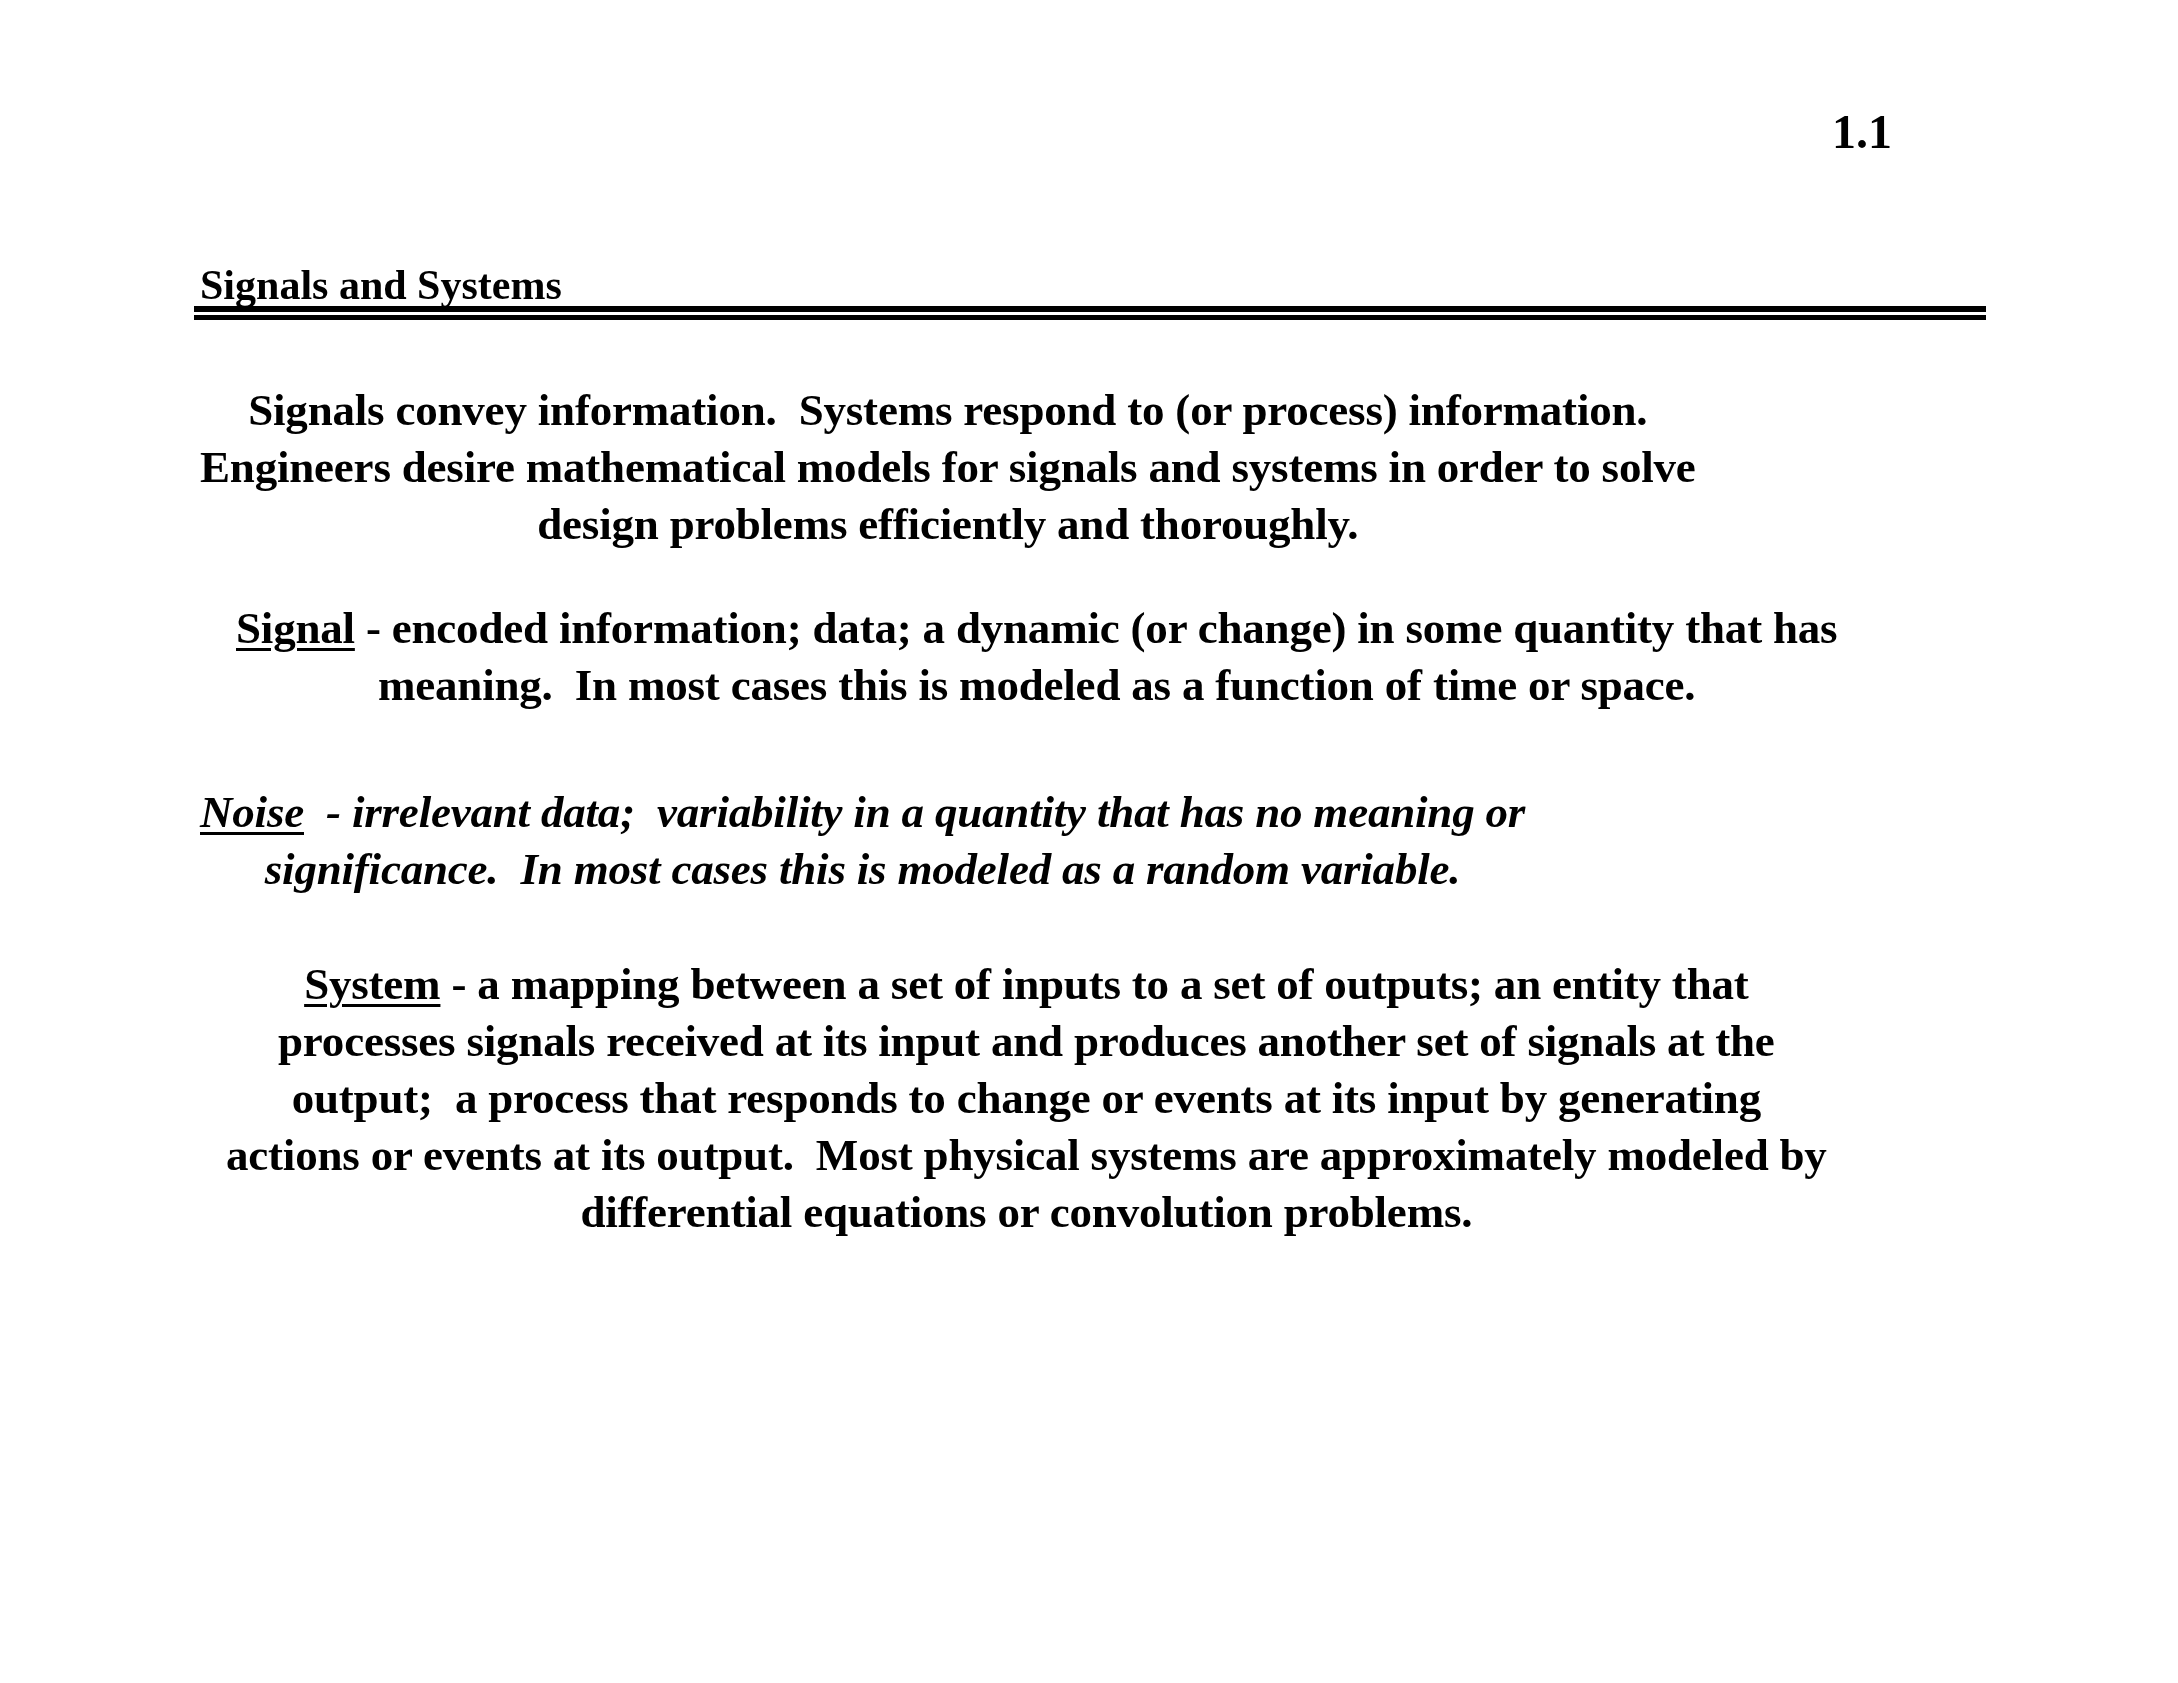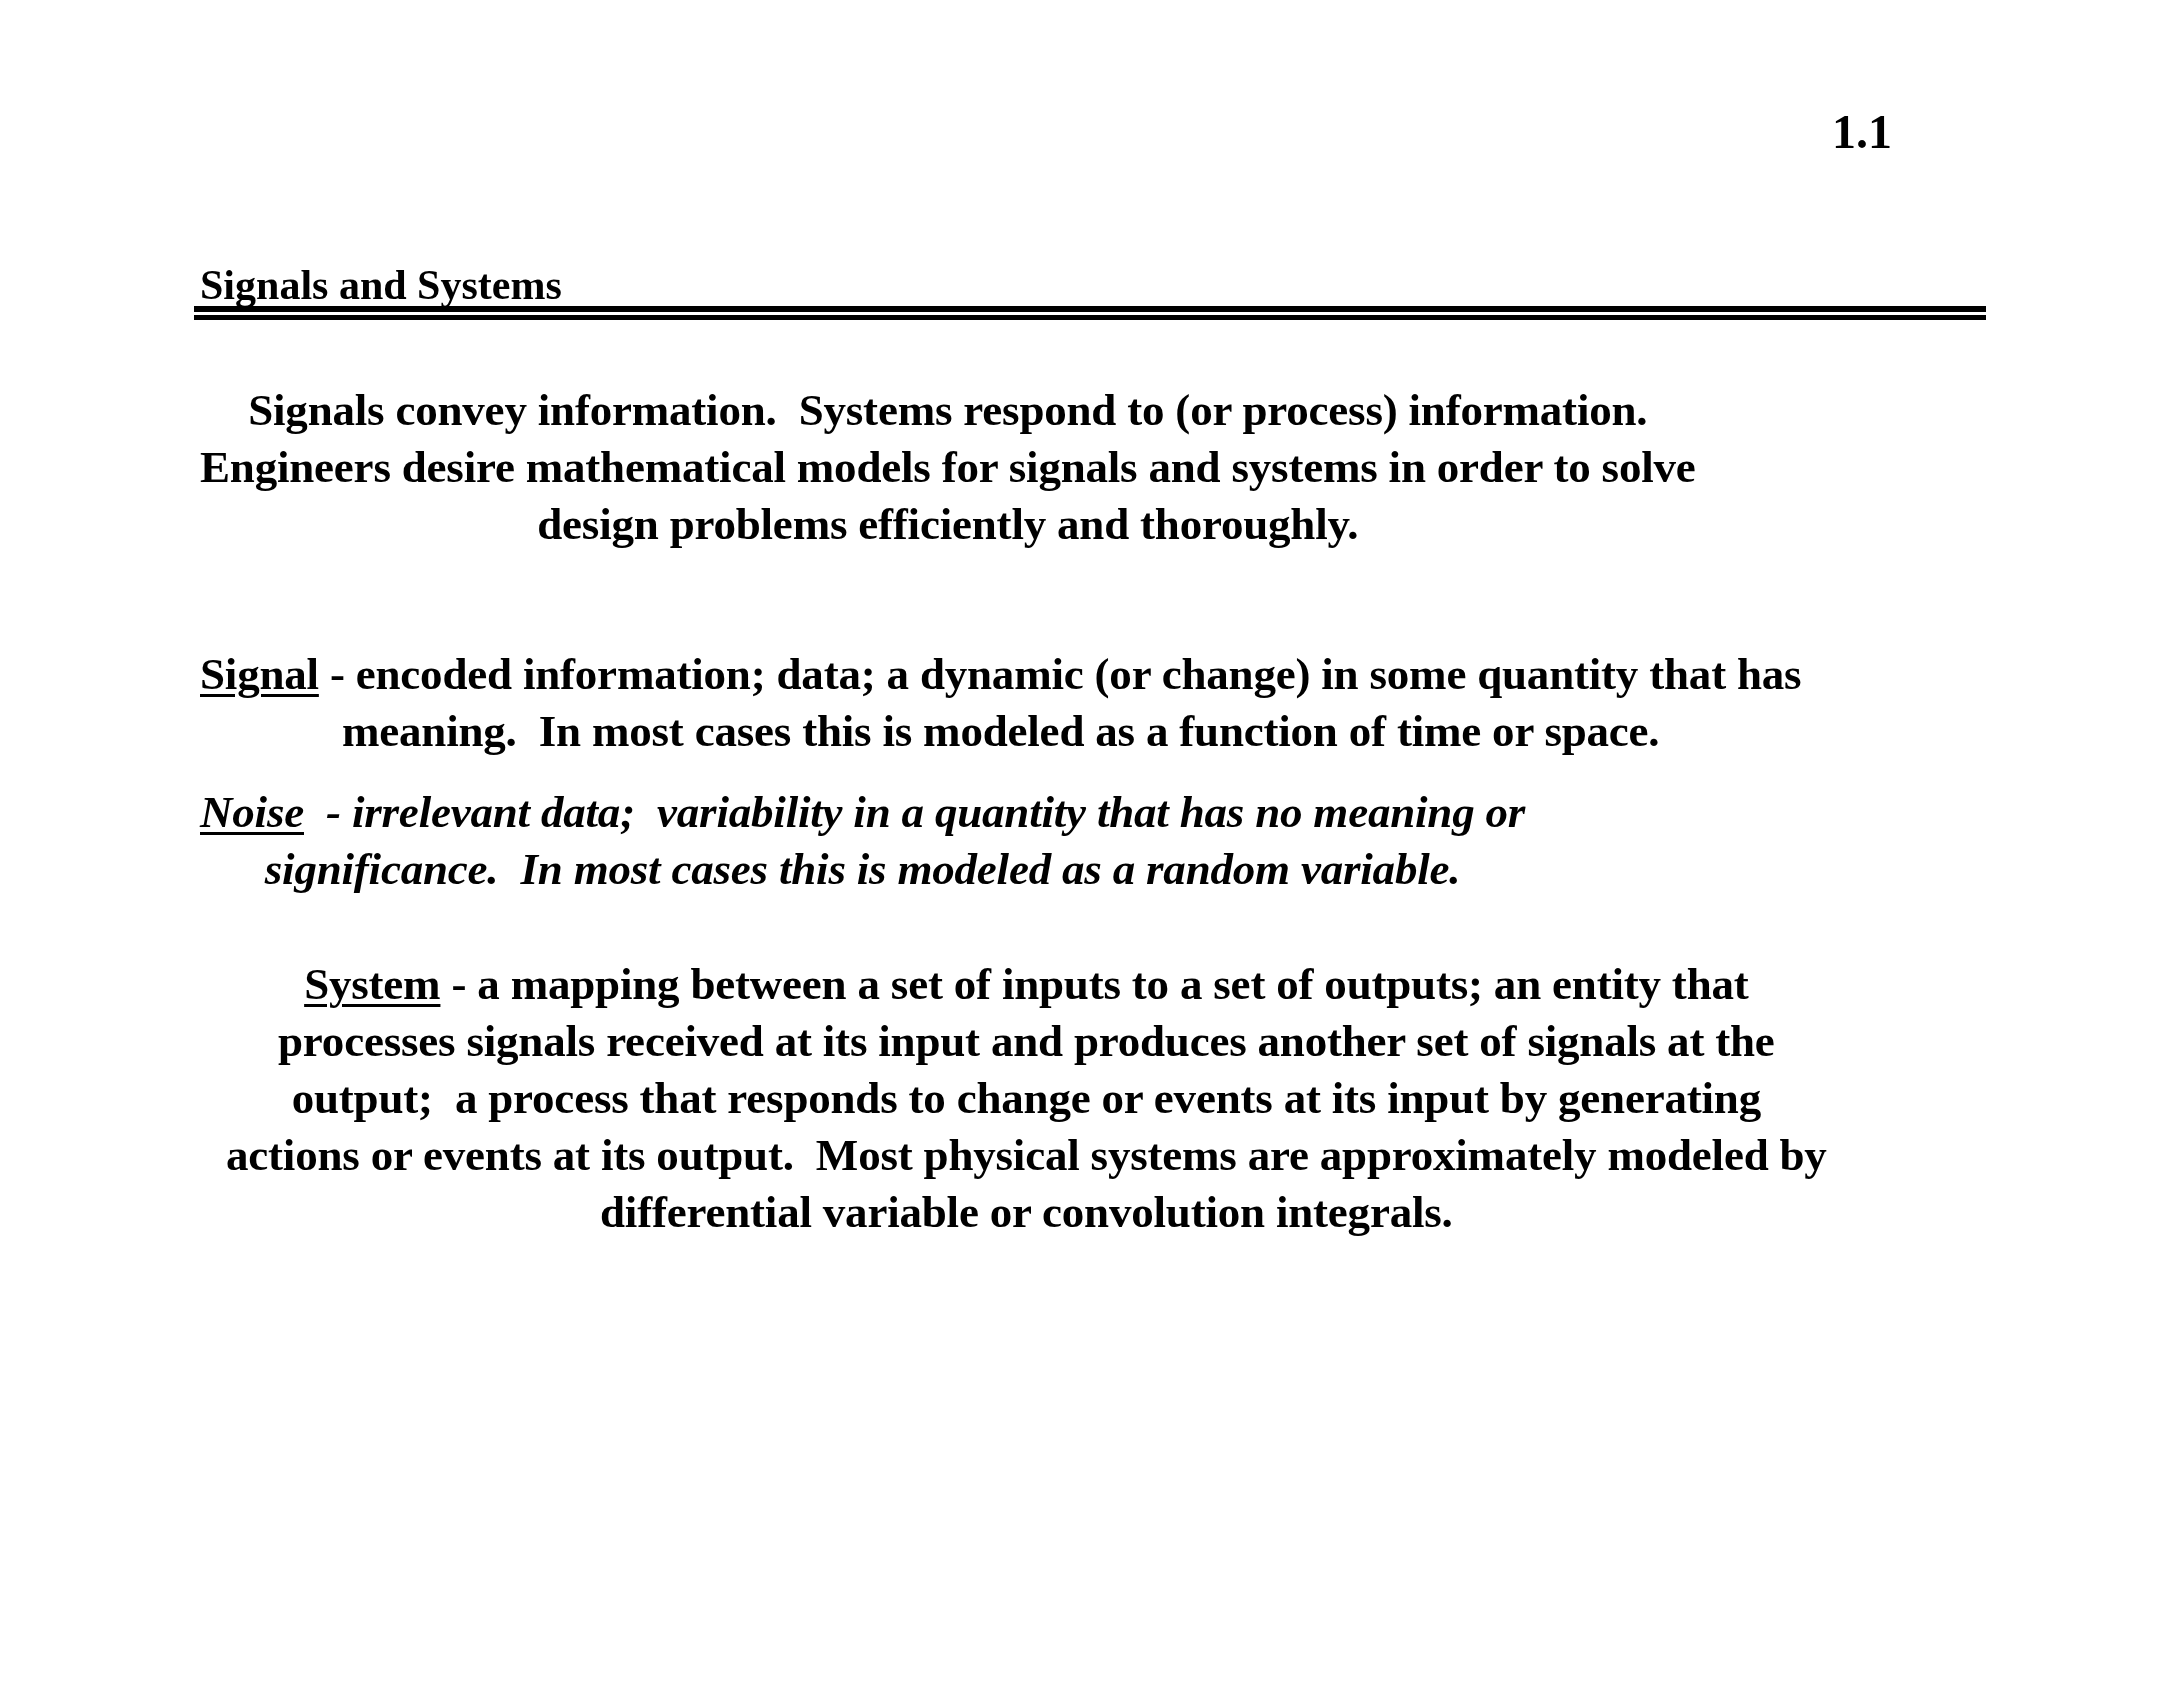--- a/index.html
+++ b/index.html
@@ -53,21 +53,21 @@
       display: block;
       white-space: pre;
       height: 57px;
     }
     .term {
       text-decoration: underline;
       text-decoration-thickness: 3px;
       text-underline-offset: 5px;
     }
     #p-intro  { top: 382px; }
-    #p-signal { top: 646px; }
+    #p-signal { top: 600px; margin-left: 36px; }
     #p-noise  { top: 784px; font-style: italic; }
     #p-system { top: 956px; margin-left: 26px; }
   </style>
 </head>
 <body>
 
 <div class="page-number">1.1</div>
 
 <div class="heading">Signals and Systems</div>
 
@@ -88,15 +88,15 @@
 <div class="para" id="p-noise">
   <span class="line"><span class="term">Noise</span><span>  - irrelevant data;  variability in a quantity that has no meaning or</span></span>
   <span class="line">significance.  In most cases this is modeled as a random variable.</span>
 </div>
 
 <div class="para" id="p-system">
   <span class="line"><span class="term">System</span><span> - a mapping between a set of inputs to a set of outputs; an entity that</span></span>
   <span class="line">processes signals received at its input and produces another set of signals at the</span>
   <span class="line">output;  a process that responds to change or events at its input by generating</span>
   <span class="line">actions or events at its output.  Most physical systems are approximately modeled by</span>
-  <span class="line">differential variable or convolution integrals.</span>
+  <span class="line">differential equations or convolution problems.</span>
 </div>
 
 
 </body></html>

